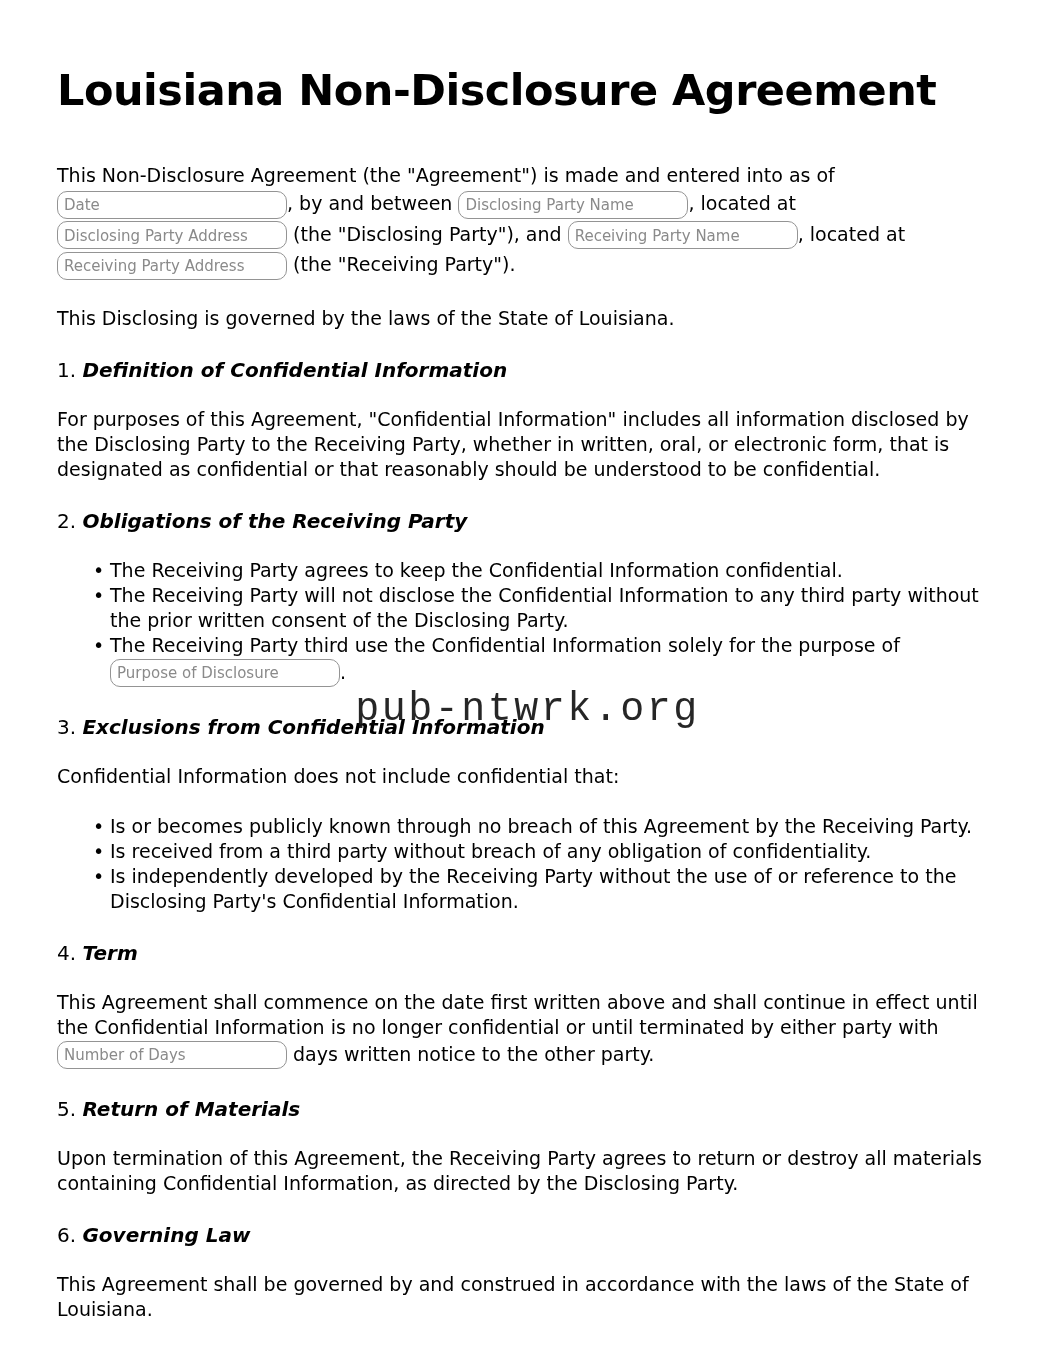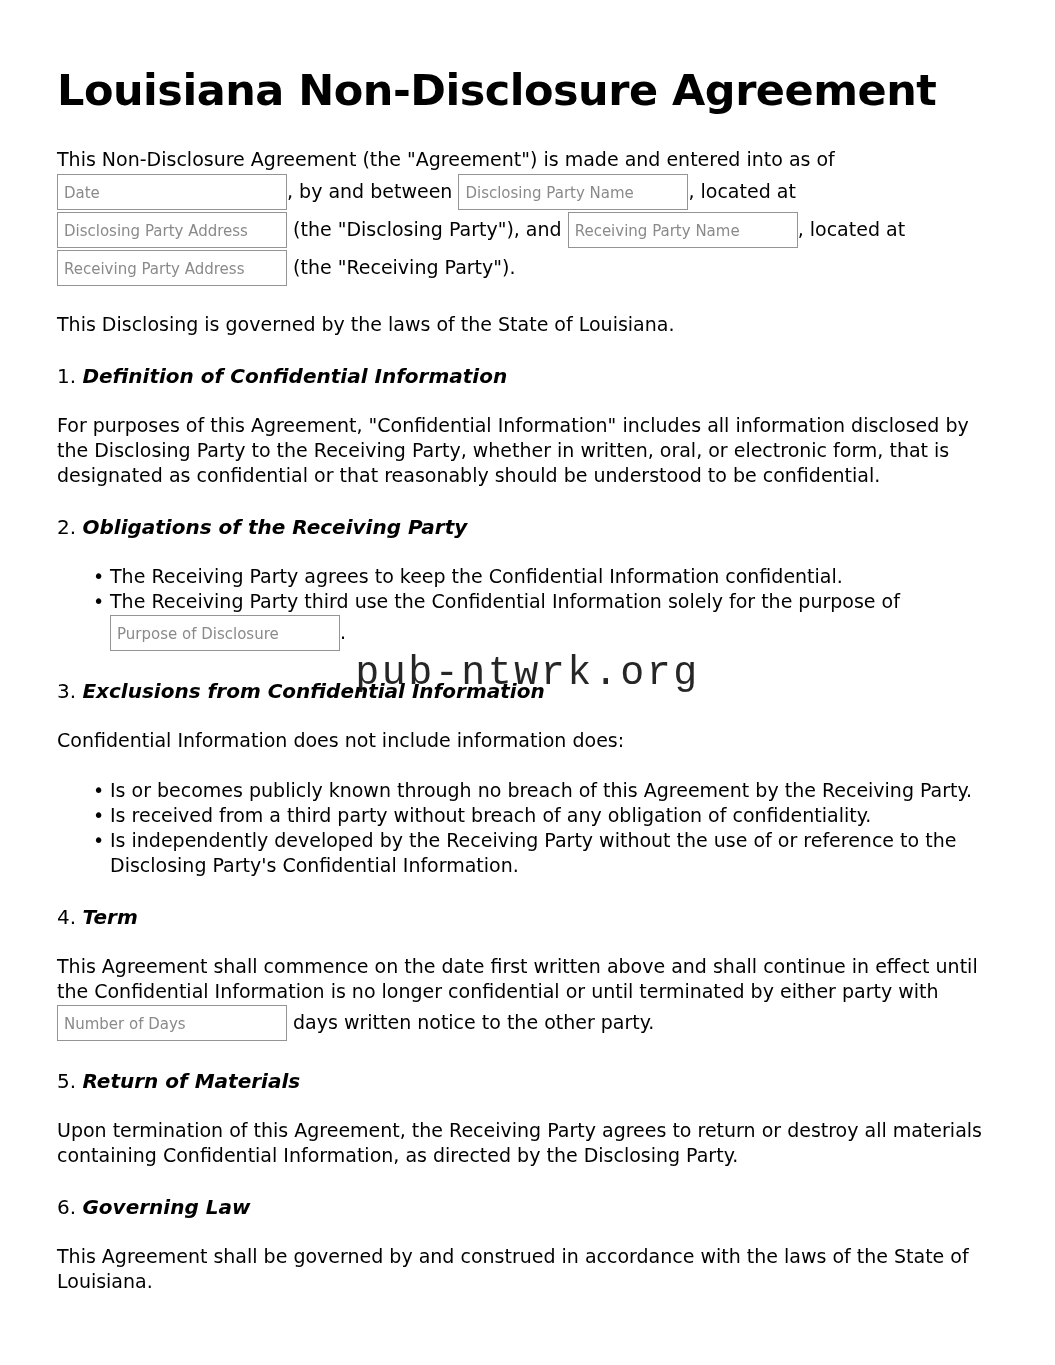--- a/index.html
+++ b/index.html
@@ -17,21 +17,21 @@
     min-height: 1365px;
     box-sizing: border-box;
     padding: 52px 57px 40px 57px;
     background: #ffffff;
     position: relative;
   }
   h1.doc-title {
     font-size: 43px;
     font-weight: 700;
     line-height: 1.15;
-    margin: 14px 0 30px 0;
+    margin: 14px 0 46px 0;
     letter-spacing: -0.5px;
   }
   p.body-para {
     margin: 25px 0;
     line-height: 25px;
   }
   p.intro-para {
     margin: 25px 0;
     line-height: 28px;
   }
@@ -54,23 +54,23 @@
   }
   ul.doc-list li::before {
     content: "\2022";
     position: absolute;
     left: -17px;
     top: 0;
   }
   input.fld {
     box-sizing: border-box;
     width: 230px;
-    height: 36px;
+    height: 28px;
     border: 1px solid #949494;
-    border-radius: 0;
+    border-radius: 10px;
     background: #ffffff;
     padding: 1px 6px 0 6px;
     font-family: "DejaVu Sans", sans-serif;
     font-size: 15px;
     color: #b91c1c;
     vertical-align: middle;
     margin: 1px 0;
   }
   input.fld::placeholder {
     color: #8a8a8a;
@@ -102,26 +102,27 @@
   <p class="body-para">This Disclosing is governed by the laws of the State of Louisiana.</p>
 
   <h3 class="section-heading"><span>1.</span> <strong>Definition of Confidential Information</strong></h3>
 
   <p class="body-para">For purposes of this Agreement, "Confidential Information" includes all information disclosed by the Disclosing Party to the Receiving Party, whether in written, oral, or electronic form, that is designated as confidential or that reasonably should be understood to be confidential.</p>
 
   <h3 class="section-heading"><span>2.</span> <strong>Obligations of the Receiving Party</strong></h3>
 
   <ul class="doc-list">
     <li>The Receiving Party agrees to keep the Confidential Information confidential.</li>
+    <li>The Receiving Party will not disclose the Confidential Information to any third party without the prior written consent of the Disclosing Party.</li>
     <li><span>The Receiving Party third use the Confidential Information solely for the purpose of </span><input class="fld" type="text" placeholder="Purpose of Disclosure" style=""><span>.</span></li>
   </ul>
 
   <h3 class="section-heading"><span>3.</span> <strong>Exclusions from Confidential Information</strong><span class="watermark">pub-ntwrk.org</span></h3>
 
-  <p class="body-para">Confidential Information does not include information does:</p>
+  <p class="body-para">Confidential Information does not include confidential that:</p>
 
   <ul class="doc-list">
     <li>Is or becomes publicly known through no breach of this Agreement by the Receiving Party.</li>
     <li>Is received from a third party without breach of any obligation of confidentiality.</li>
     <li>Is independently developed by the Receiving Party without the use of or reference to the Disclosing Party's Confidential Information.</li>
   </ul>
 
   <h3 class="section-heading"><span>4.</span> <strong>Term</strong></h3>
 
   <p class="body-para"><span>This Agreement shall commence on the date first written above and shall continue in effect until the Confidential Information is no longer confidential or until terminated by either party with </span><input class="fld" type="text" placeholder="Number of Days" style=""><span> days written notice to the other party.</span></p>

